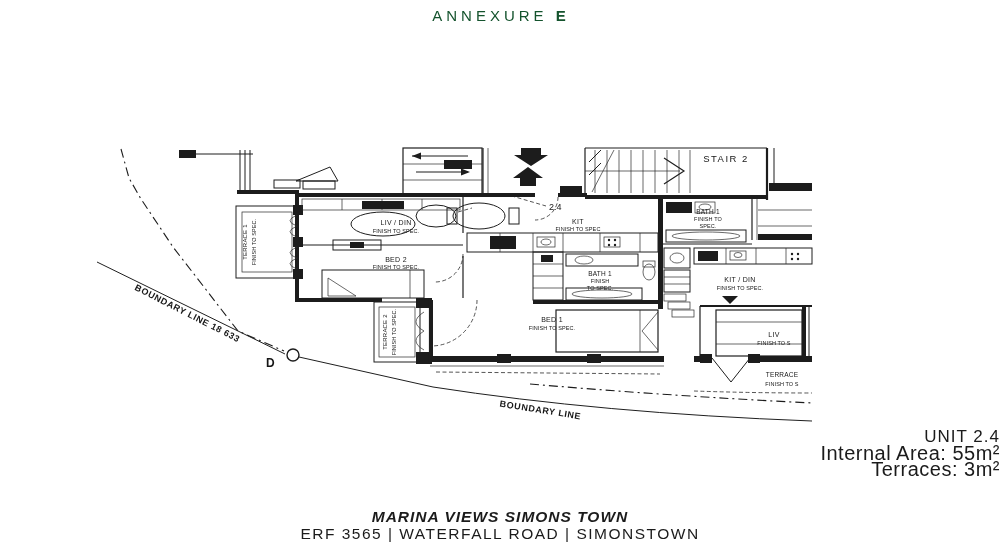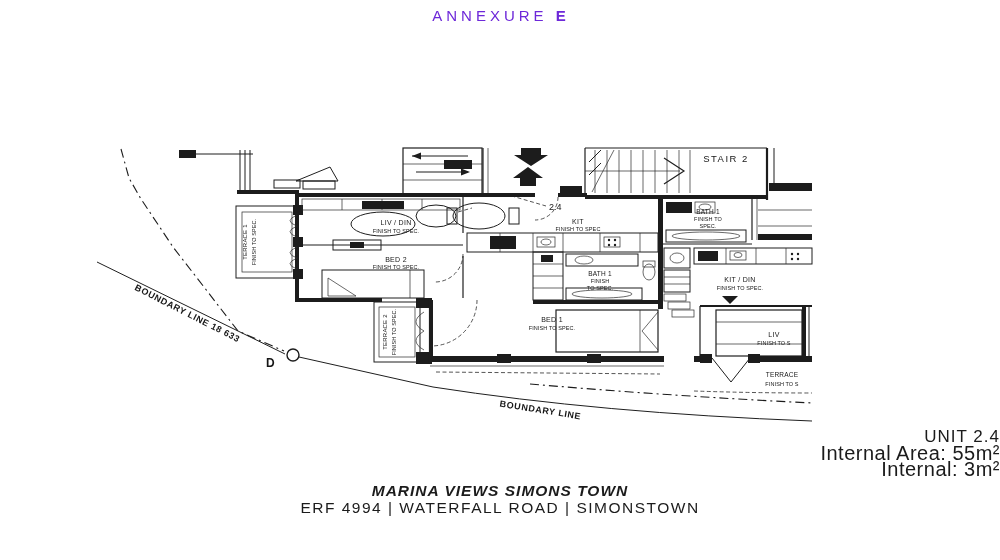--- a/index.html
+++ b/index.html
@@ -3,21 +3,21 @@
 <meta charset="utf-8">
 <style>
   html,body{margin:0;padding:0;}
   body{
     width:1000px;height:560px;background:#ffffff;position:relative;overflow:hidden;
     font-family:"Liberation Sans", sans-serif;color:#1b1b1b;
     -webkit-font-smoothing:antialiased;
   }
   .annexure{
     position:absolute;top:7px;left:0;right:0;text-align:center;
-    font-size:15px;letter-spacing:4px;color:#6d28d9;
+    font-size:15px;letter-spacing:4px;color:#14532d;
   }
   .annexure b{font-weight:700;letter-spacing:2px;}
   svg{position:absolute;top:0;left:0;}
   
   .w{fill:#1c1c1c;stroke:none;}
   .s07{stroke:#2a2a2a;stroke-width:.7;fill:none;}
   .s1{stroke:#1f1f1f;stroke-width:1;fill:none;}
   .s12{stroke:#1f1f1f;stroke-width:1.2;fill:none;}
   .s2{stroke:#1c1c1c;stroke-width:2.2;fill:none;}
   .dashdot{stroke:#1c1c1c;stroke-width:1.1;fill:none;stroke-dasharray:9 4 2 4;}
@@ -30,21 +30,21 @@
   .t6{font-size:6px;letter-spacing:.2px;}
   .t55{font-size:5.5px;letter-spacing:.1px;}
   .t-stair{font-size:9.5px;letter-spacing:1.5px;}
   .t-boundary{font-size:9px;letter-spacing:.6px;font-weight:600;}
   .t-beacon{font-size:12px;font-weight:700;}
   .t-unitmark{font-size:9px;}
   
   .footer-area{position:absolute;top:429px;left:0;right:0;text-align:right;line-height:16px;}
   .unit-line{font-size:17px;letter-spacing:1px;}
   .area-line{font-size:20px;letter-spacing:.5px;}
-  .footer-title{position:absolute;top:482px;left:0;right:0;text-align:center;line-height:17px;}
+  .footer-title{position:absolute;top:508px;left:0;right:0;text-align:center;line-height:17px;}
   .project-line{font-size:15.5px;font-weight:700;font-style:italic;letter-spacing:1px;}
   .address-line{font-size:15.5px;letter-spacing:1.5px;}
 </style>
 </head>
 <body>
 
 <div class="annexure"><span>ANNEXURE</span>&nbsp;<b>E</b></div>
 
 <svg width="1000" height="560" viewBox="0 0 1000 560">
 
@@ -298,19 +298,19 @@
     <path class="dash" d="M694,391 Q752,393 812,393"></path>
     <text class="t65 tc" x="782" y="377">TERRACE</text>
     <text class="t55 tc" x="782" y="386">FINISH TO S</text>
   </g>
 
 </svg>
 
 <div class="footer-area">
   <div class="unit-line">UNIT 2.4</div>
   <div class="area-line">Internal Area: 55m²</div>
-  <div class="area-line">Internal: 3m²</div>
+  <div class="area-line">Terraces: 3m²</div>
 </div>
 
 <div class="footer-title">
   <div class="project-line">MARINA VIEWS SIMONS TOWN</div>
-  <div class="address-line">ERF 4994 | WATERFALL ROAD | SIMONSTOWN</div>
+  <div class="address-line">ERF 3565 | WATERFALL ROAD | SIMONSTOWN</div>
 </div>
 
 </body></html>

